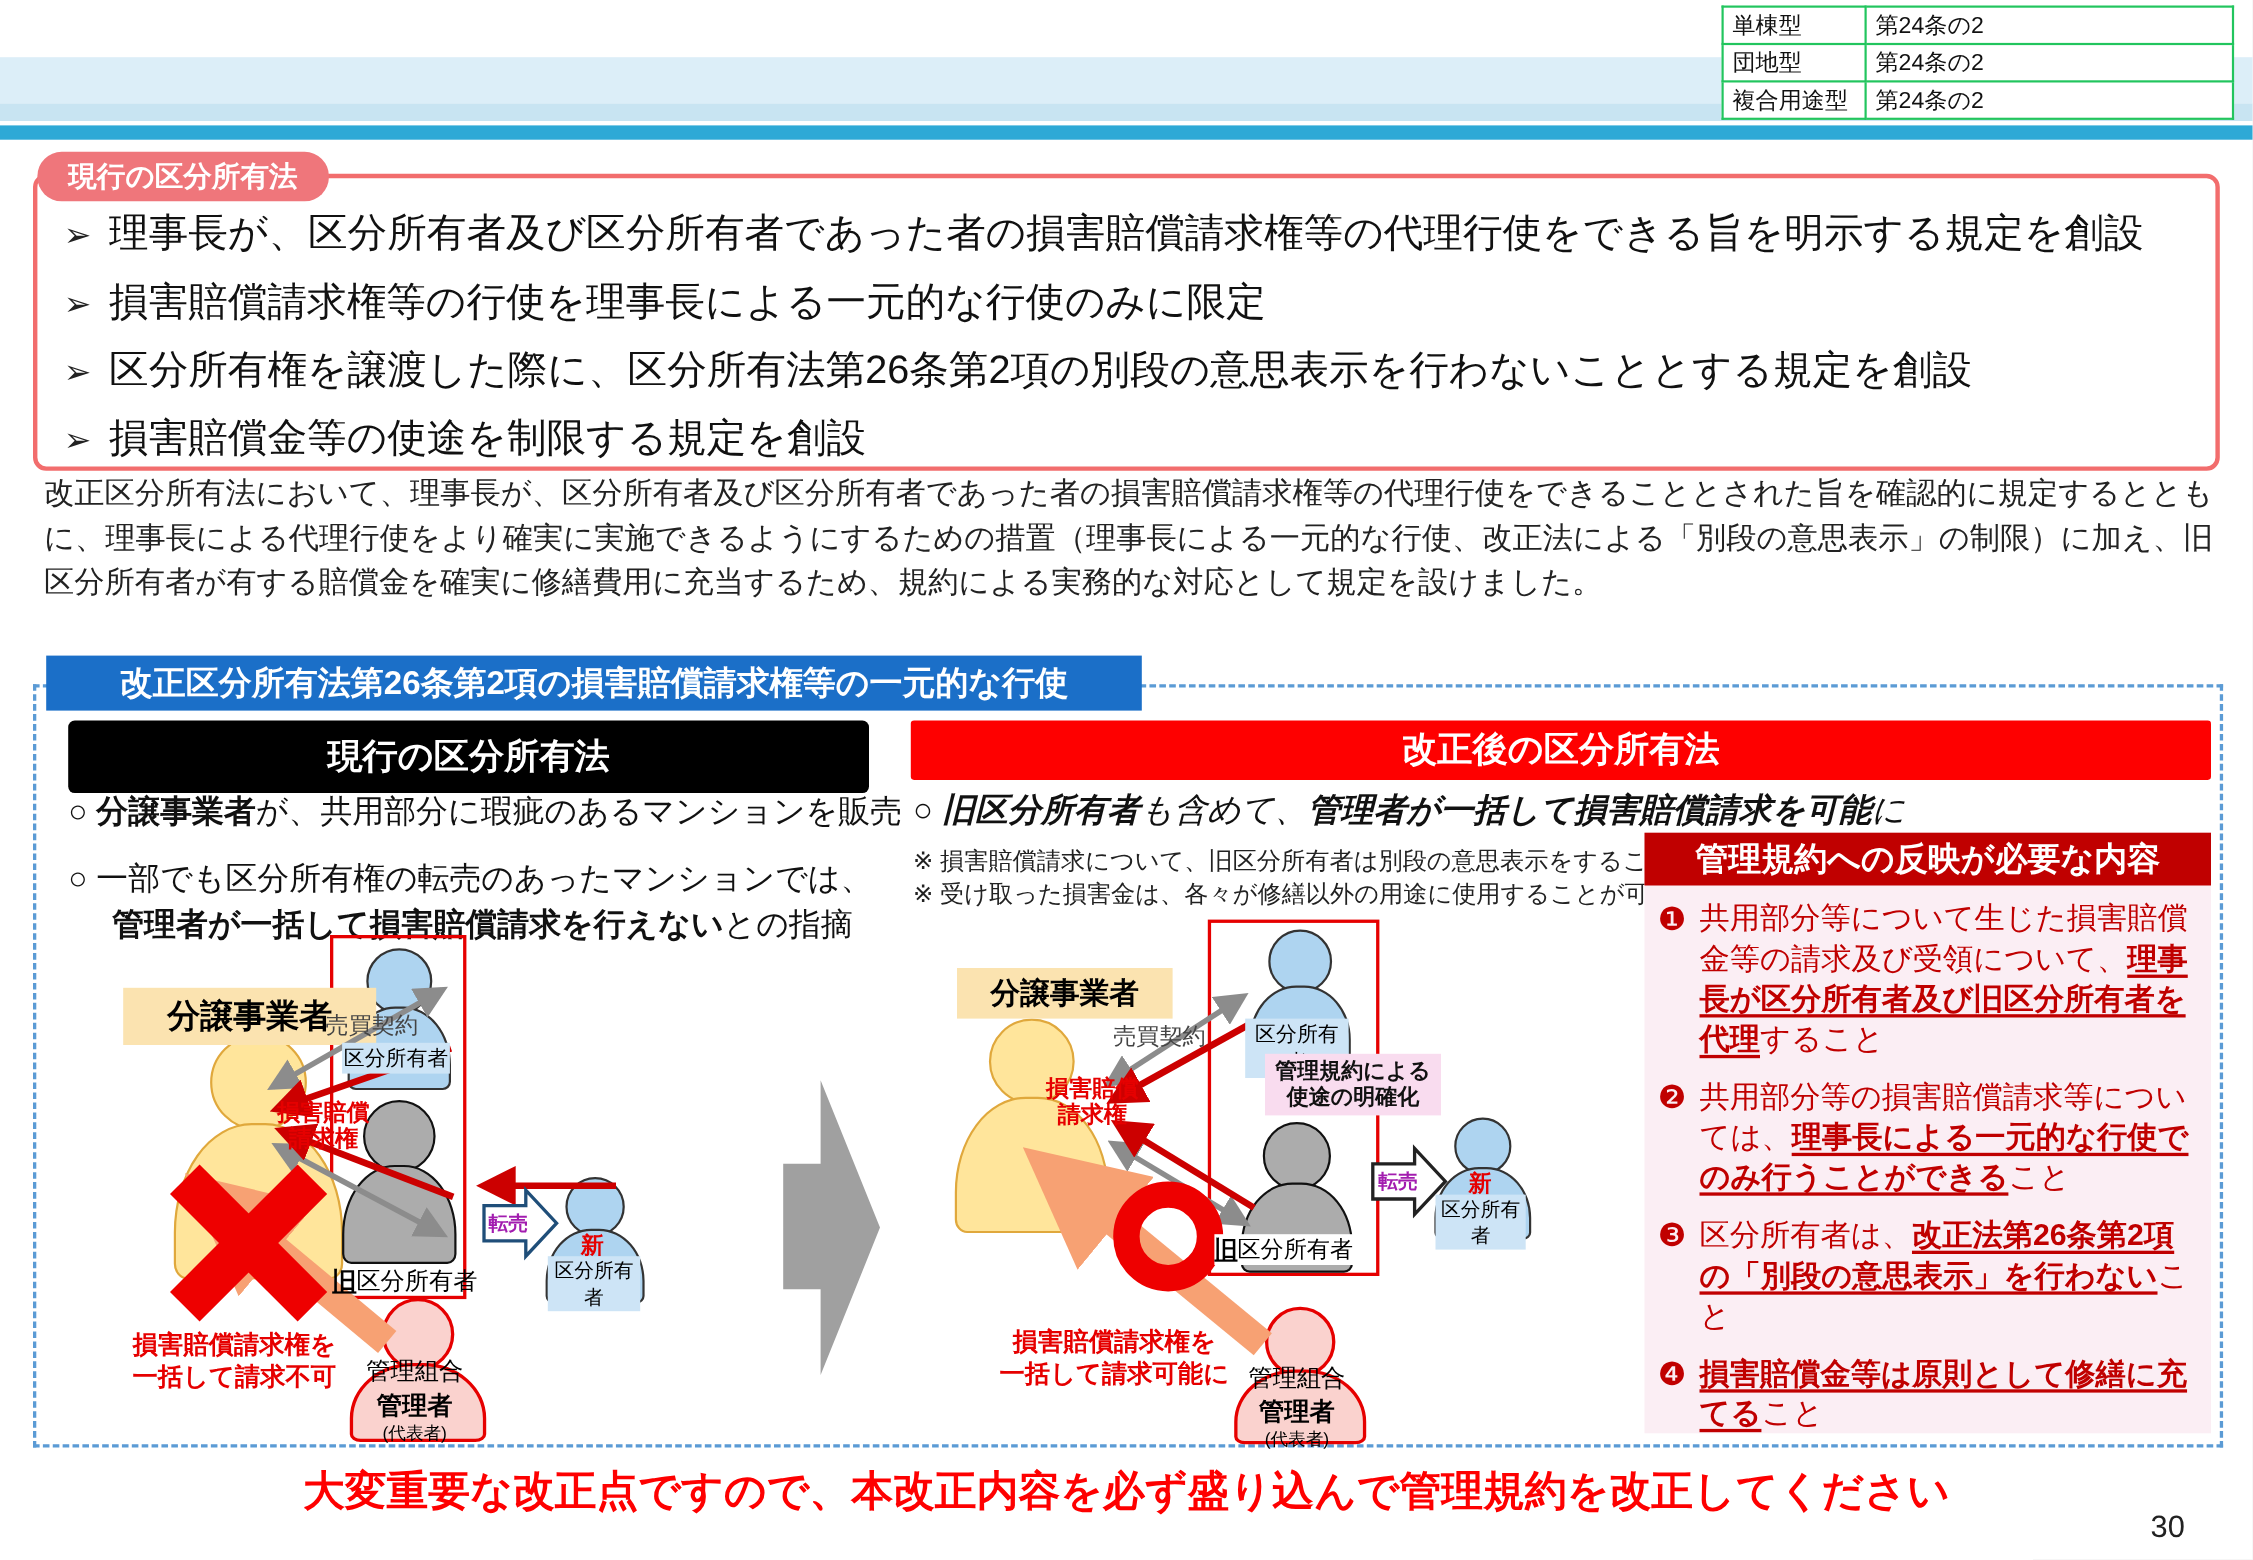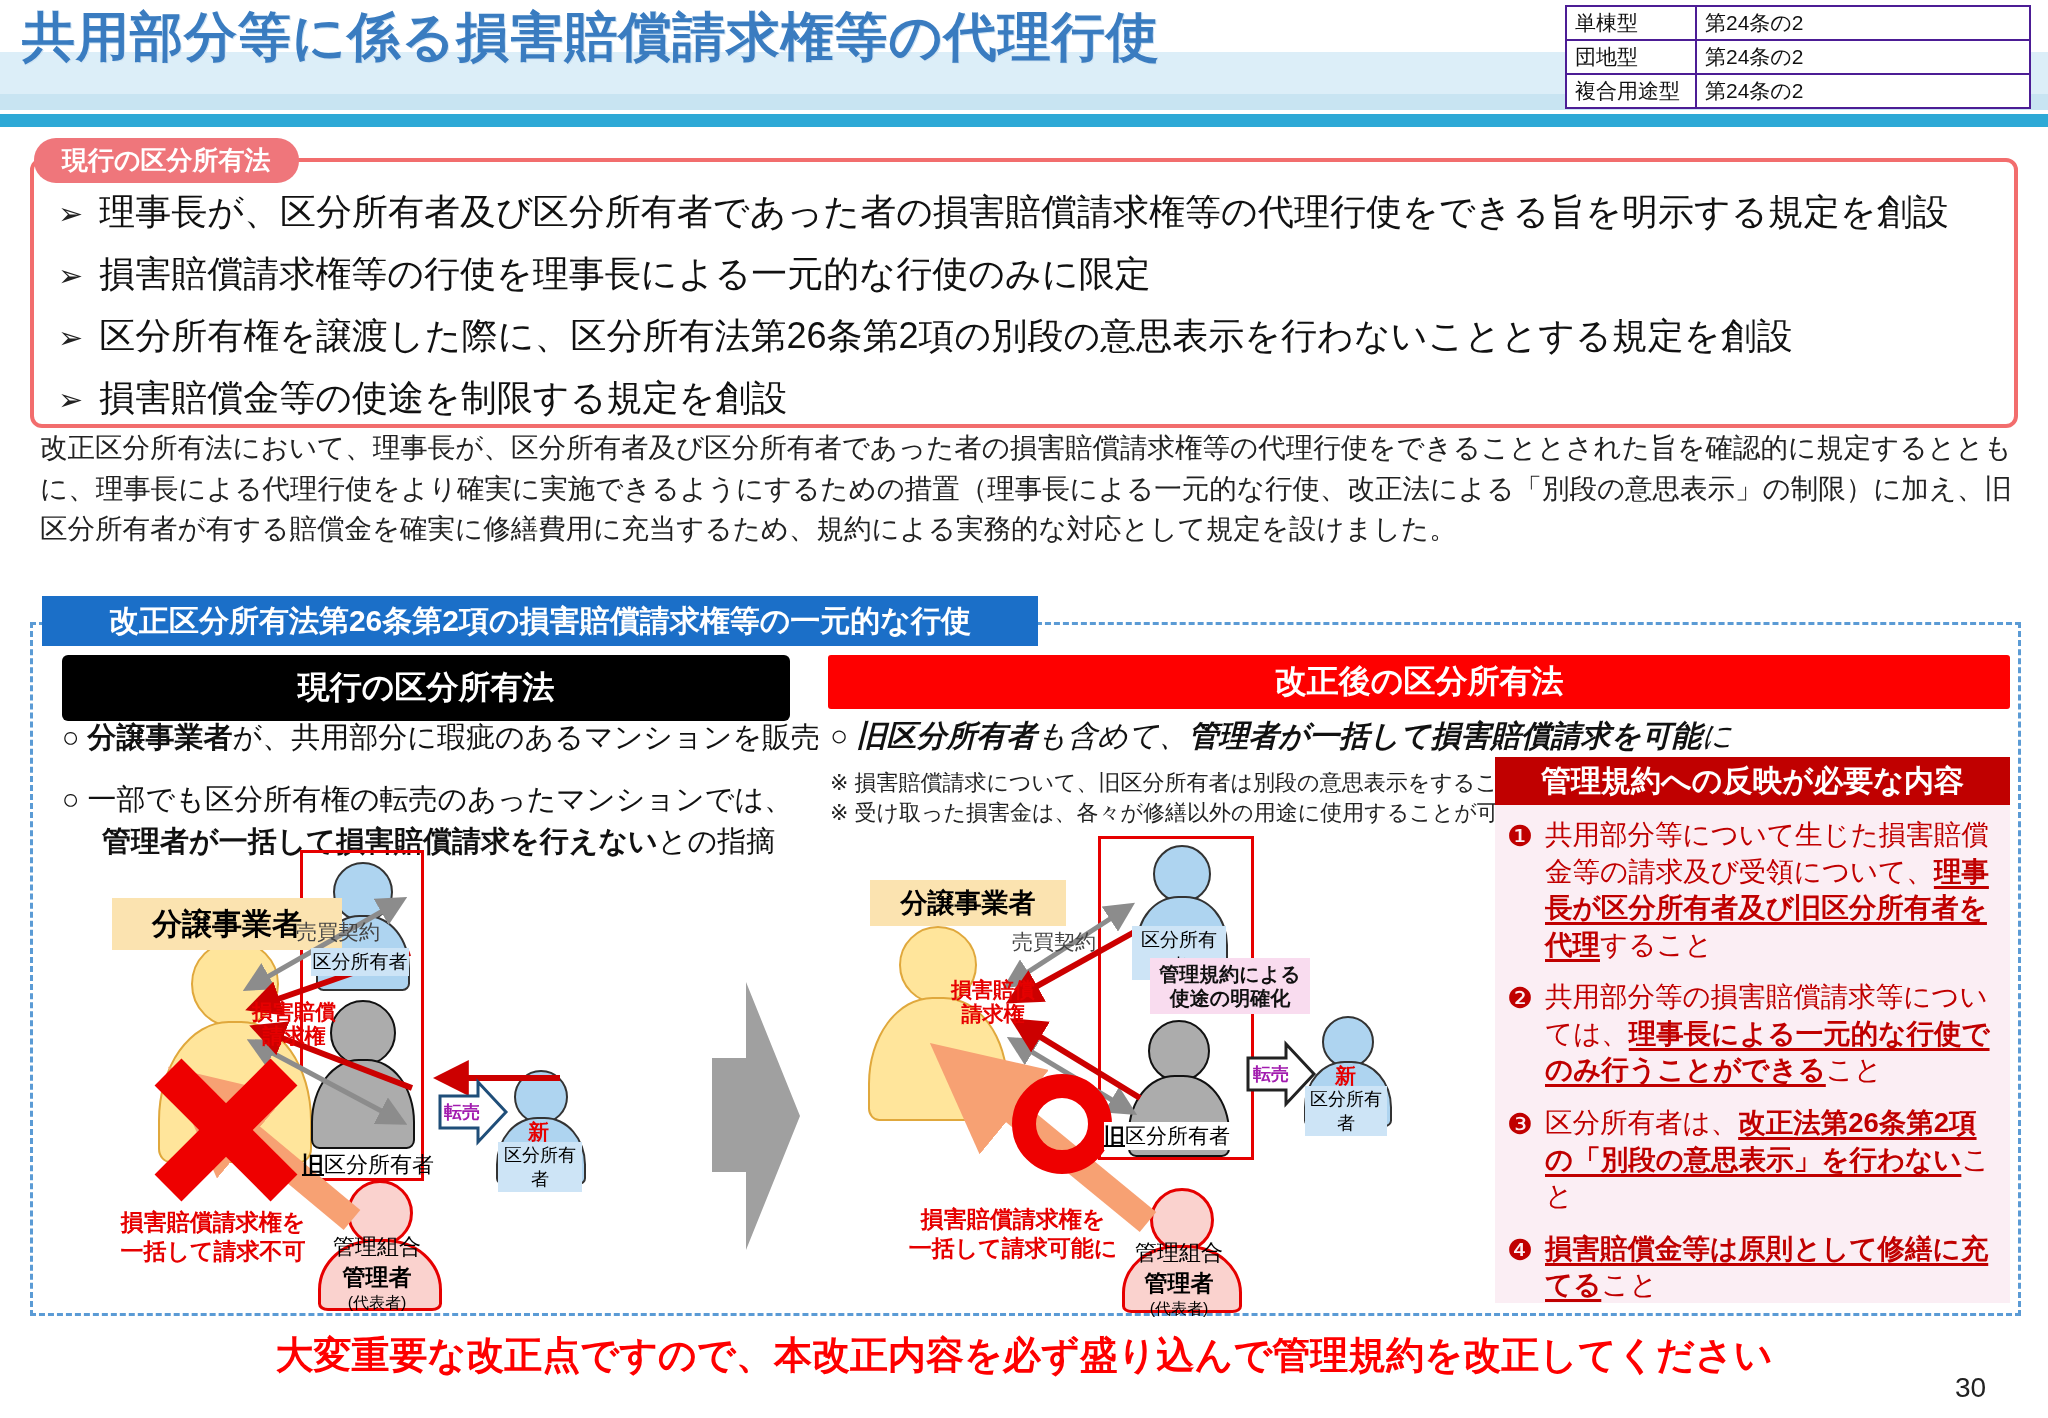--- a/index.html
+++ b/index.html
@@ -7,21 +7,21 @@
         font-family:"Liberation Sans","DejaVu Sans",sans-serif;color:#111;}
   .abs{position:absolute;}
 
   
   .band1{left:0;top:52px;width:2048px;height:42px;background:#dceef8;}
   .band2{left:0;top:94px;width:2048px;height:16px;background:#c8e4f2;}
   .band3{left:0;top:114px;width:2048px;height:13px;background:#2ea9d6;}
   .page-title{left:22px;top:2px;font-size:53px;font-weight:bold;color:#3a7cc0;letter-spacing:1px;
               text-shadow:1px 1px 0 #cfe3f2;white-space:nowrap;}
   .law-table{left:1565px;top:5px;width:466px;border-collapse:collapse;background:#fff;}
-  .law-table td{border:2px solid #4c1d95;font-size:21px;padding:2px 8px;height:27px;}
+  .law-table td{border:2px solid #22c55e;font-size:21px;padding:2px 8px;height:27px;}
   .law-table td.c1{width:112px;}
 
   
   .points-box{left:30px;top:158px;width:1980px;height:262px;border:4px solid #f26d6d;border-radius:12px;background:#fff;}
   .points-badge{left:34px;top:138px;background:#ef767b;color:#fff;font-weight:bold;font-size:26px;
                 padding:5px 28px;border-radius:22px;z-index:3;}
   .point-line{left:58px;width:1940px;font-size:36px;color:#111;white-space:nowrap;}
   .point-line .glyph{font-size:30px;margin-right:16px;color:#222;}
 
   
@@ -77,21 +77,20 @@
   .page-num{left:1955px;top:1372px;font-size:28px;color:#222;}
 </style>
 </head>
 <body>
 
 <div id="page">
 
   <div class="abs band1"></div>
   <div class="abs band2"></div>
   <div class="abs band3"></div>
-  <div class="abs page-title">共用部分等に係る損害賠償請求権等の代理行使</div>
 
   <table class="abs law-table">
     <tbody>
         <tr>
       <td class="c1">単棟型</td>
       <td>第24条の2</td>
     </tr>
     <tr>
       <td class="c1">団地型</td>
       <td>第24条の2</td>

